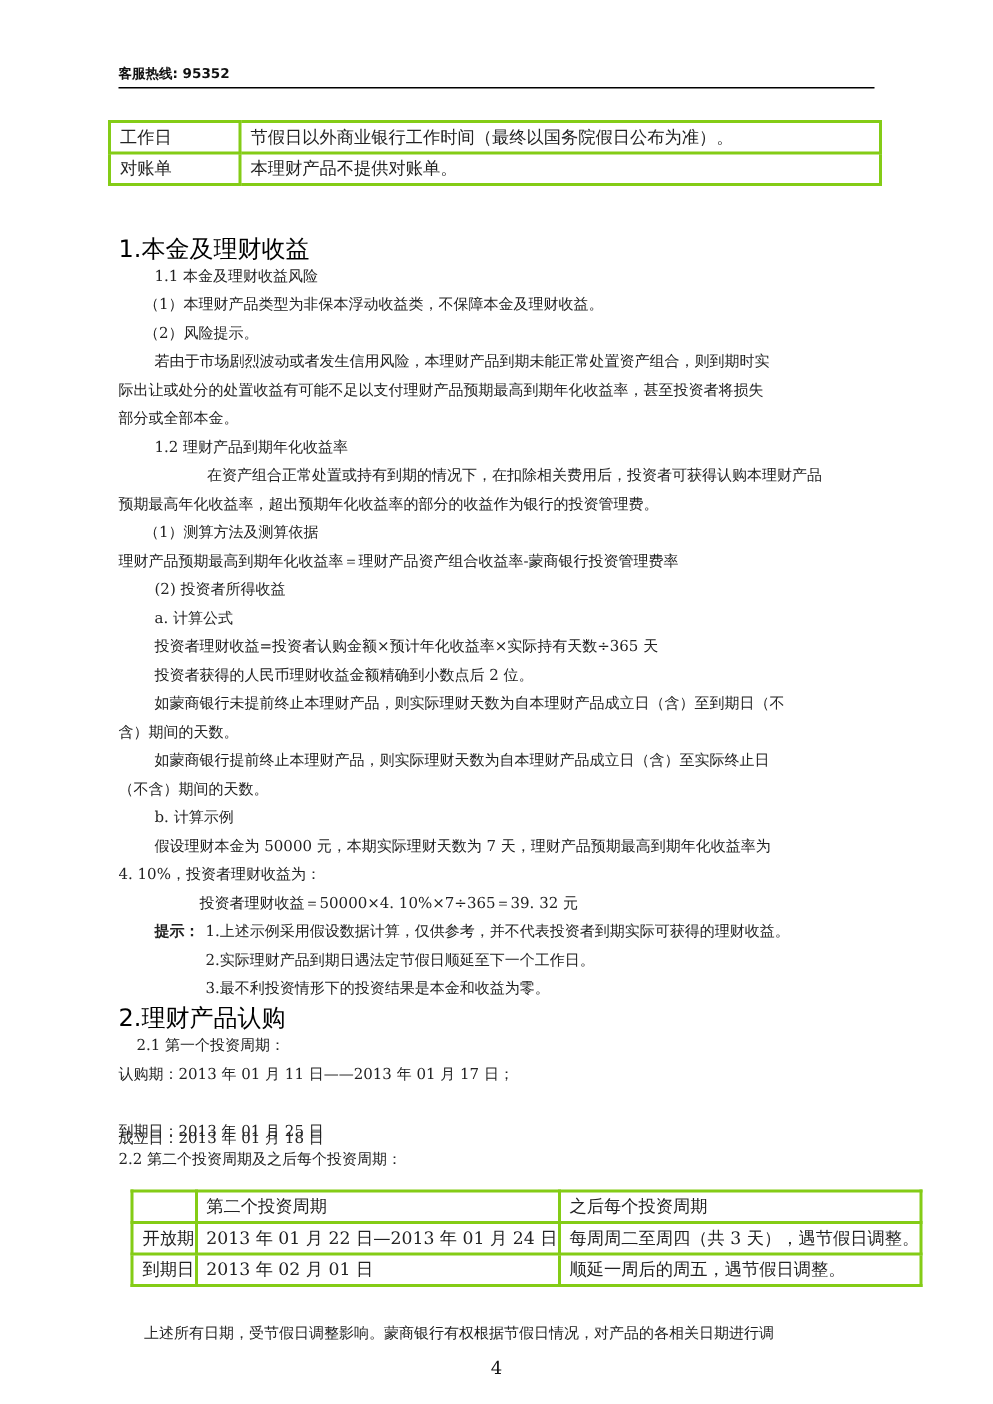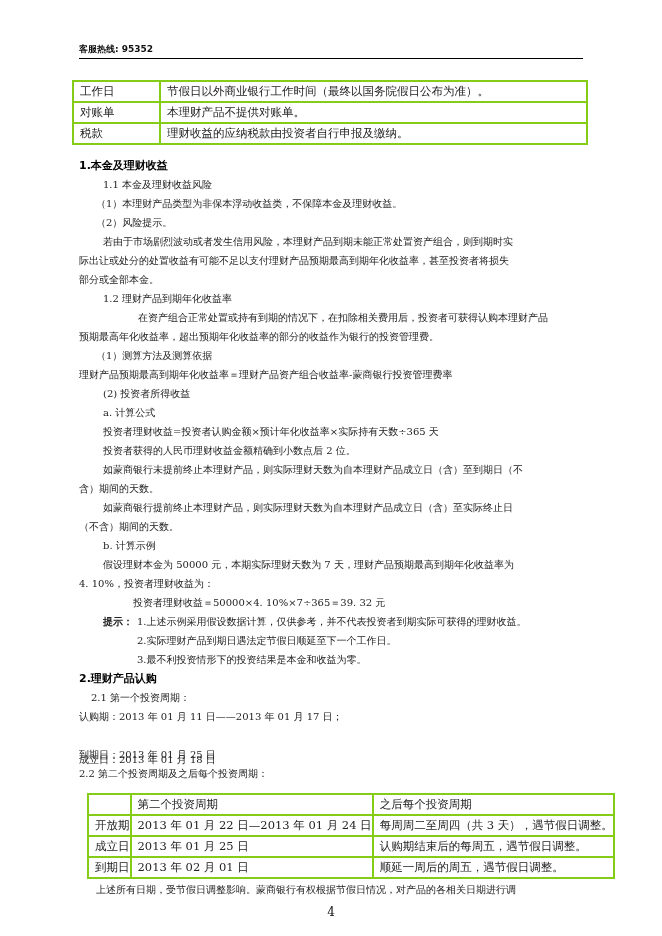--- a/index.html
+++ b/index.html
@@ -13,43 +13,39 @@
   td { border:2px solid #84cc16; padding:0 0 0 6px; height:19px; line-height:19px;
        white-space:nowrap; overflow:hidden; color:#222; }
   #t1 { left:72px; top:80px; width:516px; }
   #t1 td { height:19px; }
   #t1 td.c0 { width:79px; }
   #t2 { left:87px; top:746px; width:518px; }
   #t2 td.c0 { width:70px; }
   #t2 td.c1 { width:205px; }
   .line { position:absolute; left:79px; font-size:10px; line-height:19px;
           white-space:nowrap; color:#222; }
-  .h { font-weight:bold; font-family:"DejaVu Sans","Liberation Sans",sans-serif; font-size:11px; color:#000; }
+  .h { font-weight:normal; font-family:"DejaVu Sans","Liberation Sans",sans-serif; font-size:16px; color:#000; }
   .bold { font-weight:bold; font-family:"DejaVu Sans","Liberation Sans",sans-serif; }
   .pagenum { position:absolute; left:0; width:662px; top:869px; text-align:center; font-size:12px; }
 </style>
 </head>
 <body>
 
 <div class="hdr">客服热线: 95352</div>
 <div class="hdr-line"></div>
 
 <table id="t1">
   <tbody>
       <tr>
     <td class="c0">工作日</td>
     <td>节假日以外商业银行工作时间（最终以国务院假日公布为准）。</td>
   </tr>
   <tr>
     <td class="c0">对账单</td>
     <td>本理财产品不提供对账单。</td>
-  </tr>
-  <tr>
-    <td class="c0">税款</td>
-    <td>理财收益的应纳税款由投资者自行申报及缴纳。</td>
   </tr>
 </tbody>
   </table>
 
 <div class="line h" style="top:156px;">1.本金及理财收益</div>
 <div class="line" style="top:175px;left:103px;">1.1 本金及理财收益风险</div>
 <div class="line" style="top:194px;left:96px;">（1）本理财产品类型为非保本浮动收益类，不保障本金及理财收益。</div>
 <div class="line" style="top:213px;left:96px;">（2）风险提示。</div>
 <div class="line" style="top:232px;left:103px;">若由于市场剧烈波动或者发生信用风险，本理财产品到期未能正常处置资产组合，则到期时实</div>
 <div class="line" style="top:251px;">际出让或处分的处置收益有可能不足以支付理财产品预期最高到期年化收益率，甚至投资者将损失</div>
@@ -89,25 +85,20 @@
     <td class="c0"></td>
     <td class="c1">第二个投资周期</td>
     <td>之后每个投资周期</td>
   </tr>
   <tr>
     <td class="c0">开放期</td>
     <td class="c1">2013 年 01 月 22 日—2013 年 01 月 24 日</td>
     <td>每周周二至周四（共 3 天），遇节假日调整。</td>
   </tr>
   <tr>
-    <td class="c0">成立日</td>
-    <td class="c1">2013 年 01 月 25 日</td>
-    <td>认购期结束后的每周五，遇节假日调整。</td>
-  </tr>
-  <tr>
     <td class="c0">到期日</td>
     <td class="c1">2013 年 02 月 01 日</td>
     <td>顺延一周后的周五，遇节假日调整。</td>
   </tr>
 </tbody>
   </table>
 
 <div class="line" style="top:880px;left:96px;">上述所有日期，受节假日调整影响。蒙商银行有权根据节假日情况，对产品的各相关日期进行调</div>
 <div class="pagenum" style="top:905px;">4</div>
 

